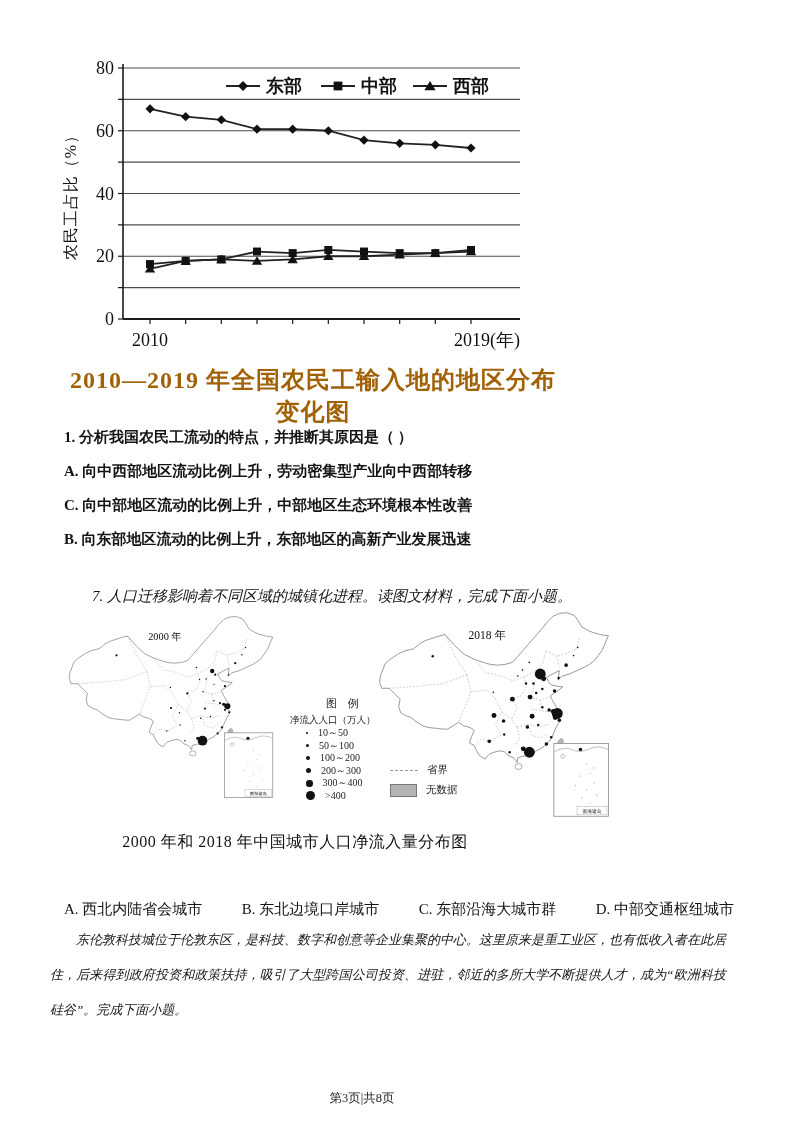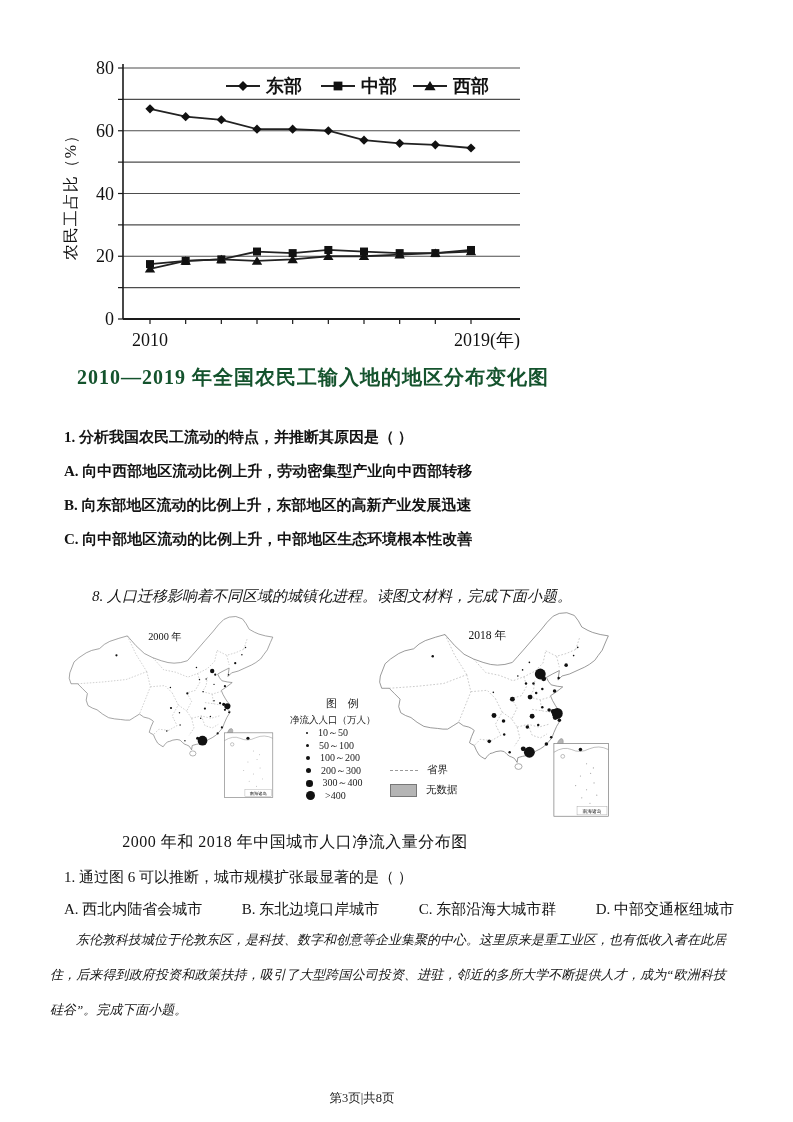--- a/index.html
+++ b/index.html
@@ -4,22 +4,22 @@
 <style>
   html,body{margin:0;padding:0;background:#e8e8e8;}
   .page{
     position:relative;width:793px;height:1122px;margin:0 auto;background:#ffffff;
     font-family:"Liberation Serif","DejaVu Serif",serif;color:#111;overflow:hidden;
   }
   svg text{font-family:"Liberation Serif","DejaVu Serif",serif;}
   
   .chart-figure{position:absolute;left:58px;top:46px;width:510px;}
   .chart-svg{display:block;}
-  .chart-caption{width:510px;text-align:center;font-size:20px;font-weight:700;
-    letter-spacing:1px;margin-top:6px;color:#14532d;}
+  .chart-caption{width:510px;text-align:center;font-size:24px;font-weight:700;
+    letter-spacing:1px;margin-top:6px;color:#a16207;}
   
   .q-block{position:absolute;left:64px;top:420px;width:690px;font-weight:bold;}
   .q-line{font-size:15px;line-height:34px;height:34px;white-space:nowrap;color:#141414;}
   .q9-line{position:absolute;left:64px;top:581px;width:690px;font-size:15px;line-height:30px;
     font-style:italic;padding-left:28px;color:#141414;white-space:nowrap;}
   
   .maps-figure{position:absolute;left:60px;top:610px;width:680px;height:215px;}
   .map-svg{position:absolute;}
   #map-2000{left:8px;top:4px;}
   #map-2018{left:318px;top:0px;}
@@ -136,24 +136,24 @@
         <line x1="355" x2="389" y1="40" y2="40" stroke="#222" stroke-width="1.8"></line>
         <polygon points="372,35 377.6,44.2 366.4,44.2" fill="#111"></polygon>
         <text x="395" y="46" font-size="18" text-anchor="start" fill="#111" font-weight="700">西部</text>
       </svg>
     <div class="chart-caption">2010—2019 年全国农民工输入地的地区分布变化图</div>
   </div>
 
   <div class="q-block">
     <div class="q-line">1. 分析我国农民工流动的特点，并推断其原因是（      ）</div>
     <div class="q-line">A. 向中西部地区流动比例上升，劳动密集型产业向中西部转移</div>
+    <div class="q-line">C. 向中部地区流动的比例上升，中部地区生态环境根本性改善</div>
     <div class="q-line">B. 向东部地区流动的比例上升，东部地区的高新产业发展迅速</div>
-    <div class="q-line">C. 向中部地区流动的比例上升，中部地区生态环境根本性改善</div>
   </div>
-  <div class="q9-line">8. 人口迁移影响着不同区域的城镇化进程。读图文材料，完成下面小题。</div>
+  <div class="q9-line">7. 人口迁移影响着不同区域的城镇化进程。读图文材料，完成下面小题。</div>
 
   <div class="maps-figure">
     <svg id="map-2000" class="map-svg" width="206" height="188" viewBox="0 0 340 310">
         <path d="M98,36 L112,66 L122,82 L130,95" fill="none" stroke="#aaa" stroke-width="0.9" stroke-dasharray="2.5,2.5"></path>
         <path d="M16,115 L58,112 L96,108 L130,95" fill="none" stroke="#aaa" stroke-width="0.9" stroke-dasharray="2.5,2.5"></path>
         <path d="M130,95 L136,120 L128,140 L118,165" fill="none" stroke="#aaa" stroke-width="0.9" stroke-dasharray="2.5,2.5"></path>
         <path d="M136,120 L160,118 L172,130" fill="none" stroke="#aaa" stroke-width="0.9" stroke-dasharray="2.5,2.5"></path>
         <path d="M140,72 L158,92 L178,96 L198,104 L214,98 L230,90 L242,78 L246,60" fill="none" stroke="#aaa" stroke-width="0.9" stroke-dasharray="2.5,2.5"></path>
         <path d="M246,60 L262,68 L276,64 L290,58" fill="none" stroke="#aaa" stroke-width="0.9" stroke-dasharray="2.5,2.5"></path>
         <path d="M262,68 L266,84" fill="none" stroke="#aaa" stroke-width="0.9" stroke-dasharray="2.5,2.5"></path>
@@ -339,21 +339,20 @@
       </div>
       <div class="legend2-row">
         <span class="nodata-symbol"></span>
         <span>无数据</span>
       </div>
     </div>
   </div>
 
   <div class="map-caption">2000 年和 2018 年中国城市人口净流入量分布图</div>
 
-  <div class="q2-stem">1. 通过图 6 可以推断，城市规模扩张最显著的是（    ）</div>
   <div class="q2-options">
     <span>A. 西北内陆省会城市</span>
     <span>B. 东北边境口岸城市</span>
     <span>C. 东部沿海大城市群</span>
     <span>D. 中部交通枢纽城市</span>
   </div>
 
   <div class="passage">东伦敦科技城位于伦敦东区，是科技、数字和创意等企业集聚的中心。这里原来是重工业区，也有低收入者在此居住，后来得到政府投资和政策扶持，吸引了大型跨国公司投资、进驻，邻近的多所大学不断提供人才，成为“欧洲科技硅谷”。完成下面小题。</div>
 
   <div class="footer">第3页|共8页</div>

